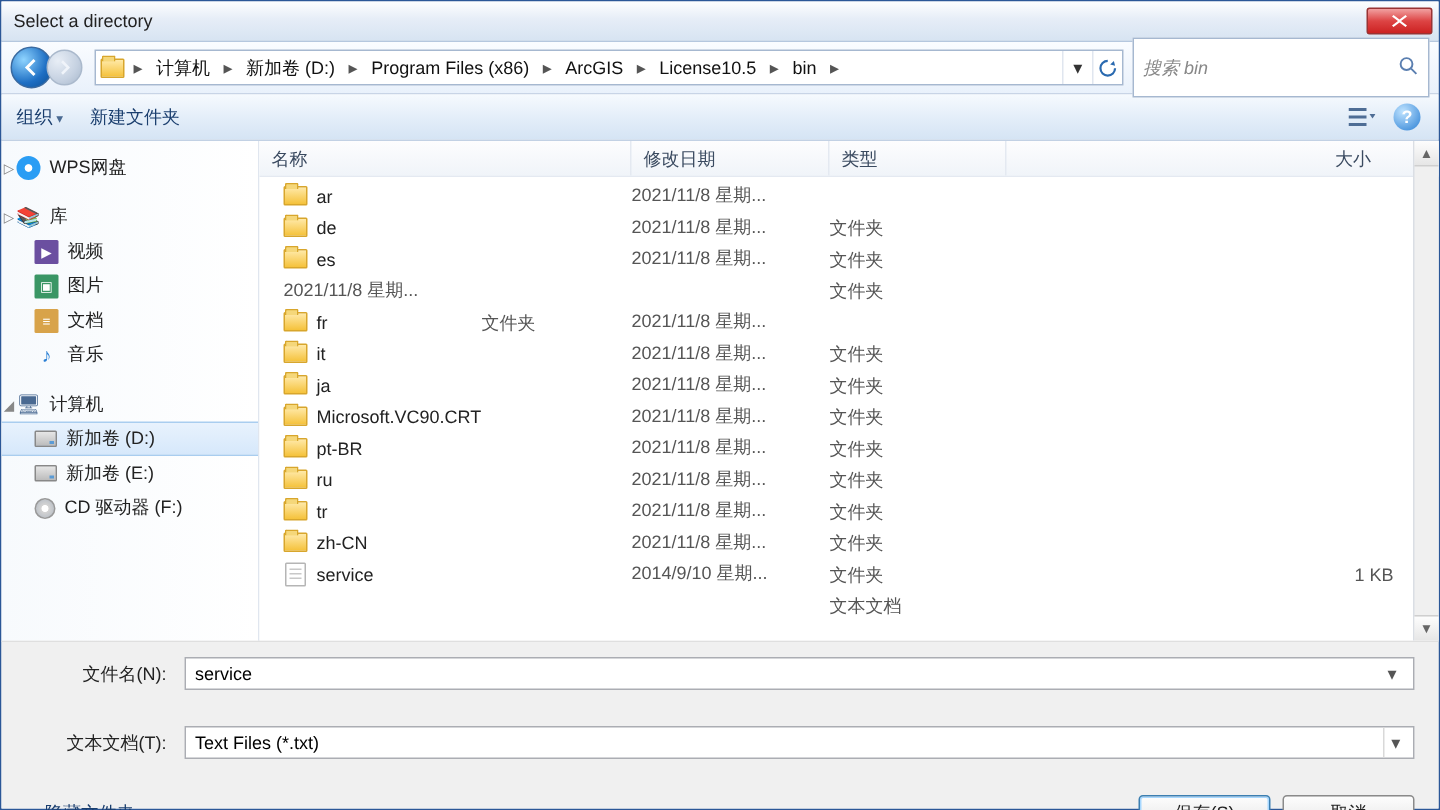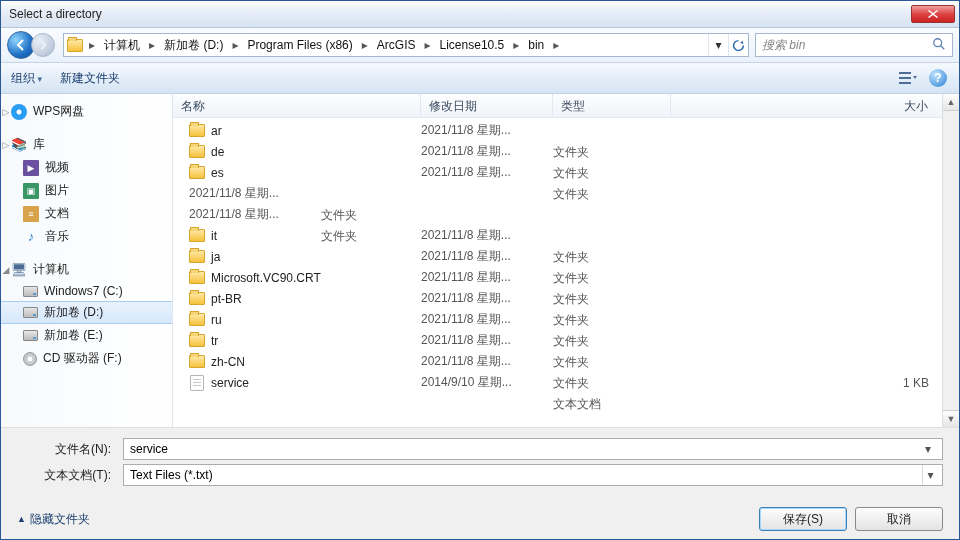--- a/index.html
+++ b/index.html
@@ -19,21 +19,21 @@
   .round + .round { margin-left:-4px; width:24px; height:24px;}
   .addrwrap { flex:1; display:flex; align-items:center; border:1px solid #a6b8d0; background:#fff; height:24px; position:relative; }
   .addricon { width:22px; display:flex; align-items:center; justify-content:center; }
   .folder-icon { width:16px; height:13px; background:linear-gradient(#ffe9a8,#f5c23b); border:1px solid #d8a62c; border-radius:1px; position:relative;}
   .folder-icon:before { content:""; position:absolute; top:-3px; left:0; width:7px; height:3px; background:#f5d77a; border:1px solid #d8a62c; border-bottom:none; border-radius:1px 1px 0 0;}
   .crumbs { display:flex; align-items:center; height:100%; overflow:hidden;}
   .crumb { padding:0 6px; height:100%; display:flex; align-items:center; color:#111; white-space:nowrap;}
   .crumb-arrow { color:#555; padding:0 3px; display:flex; align-items:center;}
   .addr-right { margin-left:auto; display:flex; align-items:center; height:100%; }
   .addr-btn { width:20px; height:100%; display:flex; align-items:center; justify-content:center; color:#333; border-left:1px solid #e0e6ef;}
-  .searchbox { width:198px; height:24px; border:1px solid #a6b8d0; background:#fff; display:flex; align-items:center; padding:0 6px; color:#888; font-style:italic;gap:22px;}
+  .searchbox { width:198px; height:40px; border:1px solid #a6b8d0; background:#fff; display:flex; align-items:center; padding:0 6px; color:#888; font-style:italic;gap:22px;}
   .searchbox .sicon { margin-left:auto; color:#5b7fb0;}
   
   .toolbar { height:31px; background:linear-gradient(#f6fafe,#e4eef9 50%,#d5e4f4); border-bottom:1px solid #c2d1e4; display:flex; align-items:center; padding:0 10px; gap:18px; color:#1a3e6e;}
   .toolbar .tdrop:after{ content:" ▾"; font-size:9px; color:#4a6a92;}
   .toolbar-right { margin-left:auto; display:flex; align-items:center; gap:8px;}
   .tricon { width:22px; height:22px; display:flex; align-items:center; justify-content:center; color:#4e6d95; border:1px solid transparent; border-radius:2px;}
   
   .body { display:flex; height:333px; position:relative;}
   .sidebar { width:172px; border-right:1px solid #e0e6ef; overflow:hidden; padding:6px 0 0 0; background:linear-gradient(90deg,#f7fafd,#fff);}
   .side-group { margin-bottom:10px;}
@@ -49,33 +49,33 @@
   .ic-doc { background:#d8a34a; color:#fff; font-size:9px; border-radius:1px;}
   .ic-music{ color:#2a7fd4;}
   .ic-pc { color:#4a6a92;}
   .ic-drive{ width:15px;height:11px;background:linear-gradient(#e6e6e6,#bcbcbc);border:1px solid #888;border-radius:1px;position:relative;}
   .ic-drive:after{content:"";position:absolute;right:1px;bottom:1px;width:3px;height:2px;background:#5b9bd5;}
   .ic-cd{ width:14px;height:14px;border-radius:50%;background:radial-gradient(circle,#fff 25%,#d4d4d4 30%,#aeb6c0);border:1px solid #999;}
   
   .filelist { flex:1; display:flex; flex-direction:column; background:#fff;}
   .cols { display:flex; height:24px; border-bottom:1px solid #e4e9f1; background:linear-gradient(#fdfdfe,#f0f4f9); color:#3a4a60;}
   .col { padding:4px 8px; border-right:1px solid #e4e9f1;}
-  .c-name{ width:248px;} .c-date{width:132px;} .c-type{width:118px;} .c-size{flex:1; text-align:right; padding-right:30px;}
+  .c-name{ width:248px;} .c-date{width:132px;} .c-type{width:118px;} .c-size{flex:1; text-align:right; padding-right:44px;}
   .rows { flex:1; overflow:hidden; padding-top:2px;}
   .row { display:flex; align-items:center; height:21px; padding-left:16px; color:#222;}
   .row .ic{ margin-right:6px;}
   .r-name{ width:232px; display:flex; align-items:center;} .r-date{width:132px; color:#555;} .r-type{width:118px; color:#555;margin-top:44px;} .r-size{flex:1; text-align:right; padding-right:30px; color:#555;}
   .file-icon{ width:14px;height:16px;background:#fff;border:1px solid #b5b5b5;border-radius:1px;position:relative;}
   .file-icon:before{content:"";position:absolute;top:3px;left:2px;right:2px;height:1px;background:#c8c8c8;box-shadow:0 3px 0 #c8c8c8,0 6px 0 #c8c8c8;}
   .scroll-v { position:absolute; right:0; top:0; bottom:0; width:17px; background:#f0f0f0; border-left:1px solid #dadee4; display:flex; flex-direction:column;}
   .scroll-v .sbtn{ height:17px; background:linear-gradient(#fdfdfd,#e6e6e6); border-bottom:1px solid #cfcfcf; display:flex;align-items:center;justify-content:center;color:#666;font-size:9px;}
   .scroll-v .sbtn.bot{border-top:1px solid #cfcfcf;border-bottom:none;}
   .scroll-v .strack{flex:1;}
   
-  .bottom { height:112px; border-top:1px solid #dfdfdf; background:#f0f0f0; padding:10px 16px 8px; display:flex; flex-direction:column; gap:4px;justify-content:space-between;}
+  .bottom { height:112px; border-top:1px solid #dfdfdf; background:#f0f0f0; padding:10px 16px 8px; display:flex; flex-direction:column; gap:24px;justify-content:space-between;}
   .frow { display:flex; align-items:center; gap:6px;}
   .flabel { width:100px; text-align:right; padding-right:6px; color:#222;}
   .finput { flex:1; height:22px; border:1px solid #abadb3; background:#fff; padding:0 6px; display:flex; align-items:center;}
   .fselect{ flex:1; height:22px; border:1px solid #abadb3; background:#fff; padding:0 4px 0 6px; display:flex; align-items:center;}
   .fselect .dd{ margin-left:auto; width:16px; text-align:center; color:#555; border-left:1px solid #d9d9d9; height:100%; display:flex;align-items:center;justify-content:center;}
   .btnrow { display:flex; align-items:center; margin-top:auto;}
   .hidef { display:flex; align-items:center; gap:4px; color:#1a3e6e;}
   .hidef .tri{ font-size:9px;}
   .btns { margin-left:auto; display:flex; gap:8px;}
   .btn { width:88px; height:24px; border:1px solid #8a8a8a; background:linear-gradient(#fdfdfd,#e3e3e3); border-radius:3px; display:flex; align-items:center; justify-content:center; color:#222;}
@@ -201,24 +201,20 @@
             <span>音乐</span>
           </div>
       </div>
       <div class="side-group">
         <div class="side-head">
             <span class="exp">◢</span>
             <span class="ic ic-pc">🖥</span>
             <span>计算机</span>
           </div>
         <div id="drives">
-            <div class="side-item">
-              <span class="ic ic-drive"></span>
-              <span>Windows7 (C:)</span>
-            </div>
             <div class="side-item sel">
               <span class="ic ic-drive"></span>
               <span>新加卷 (D:)</span>
             </div>
             <div class="side-item">
               <span class="ic ic-drive"></span>
               <span>新加卷 (E:)</span>
             </div>
             <div class="side-item">
               <span class="ic ic-cd"></span>
@@ -268,20 +264,26 @@
             <div class="r-date">2021/11/8 星期...</div>
             <div class="r-type">文件夹</div>
             <div class="r-size"></div>
           </div>
           <div class="row">
             <div class="r-date">2021/11/8 星期...</div>
             <div class="r-type">文件夹</div>
             <div class="r-size"></div>
           </div>
           <div class="row">
+            <div class="r-name">
+              <span class="ic">
+                <span class="folder-icon"></span>
+              </span>
+              <span>fr</span>
+            </div>
             <div class="r-date">2021/11/8 星期...</div>
             <div class="r-type">文件夹</div>
             <div class="r-size"></div>
           </div>
           <div class="row">
             <div class="r-name">
               <span class="ic">
                 <span class="folder-icon"></span>
               </span>
               <span>it</span>

